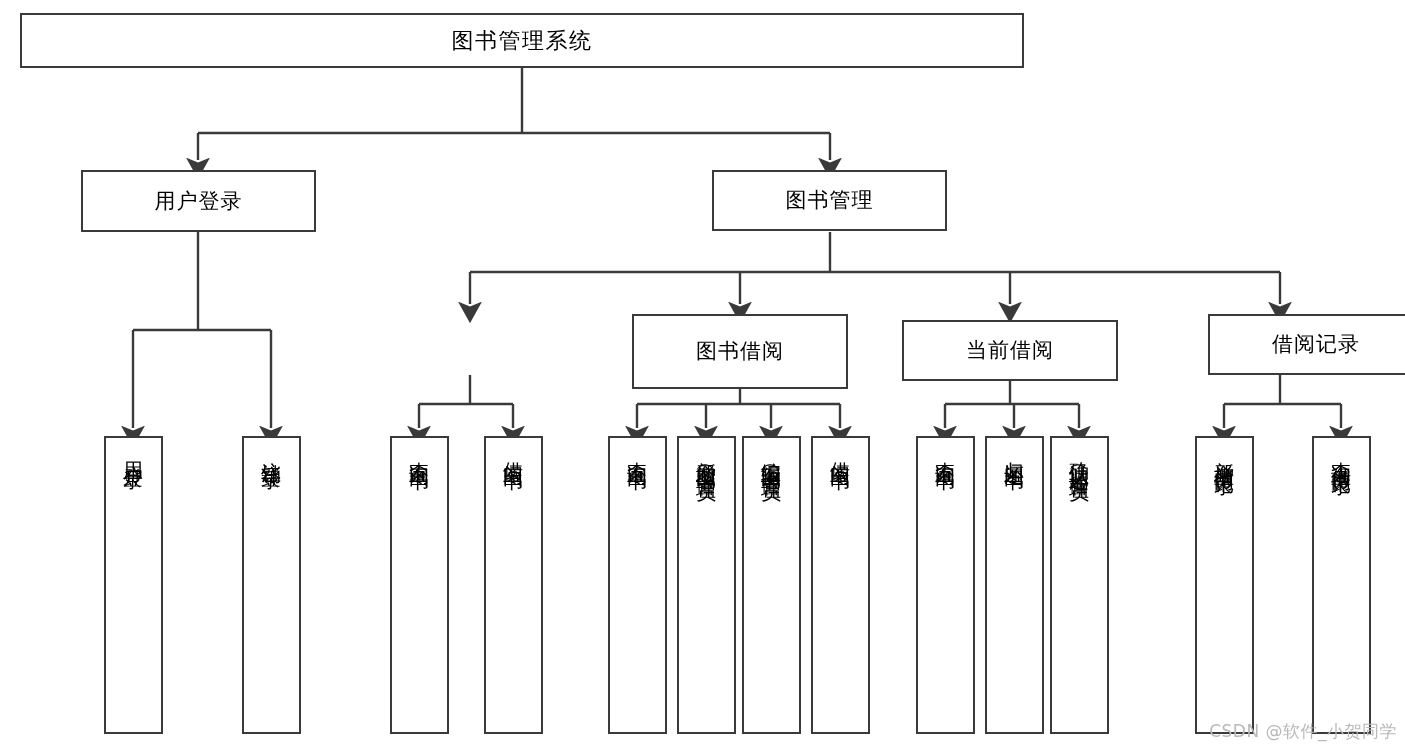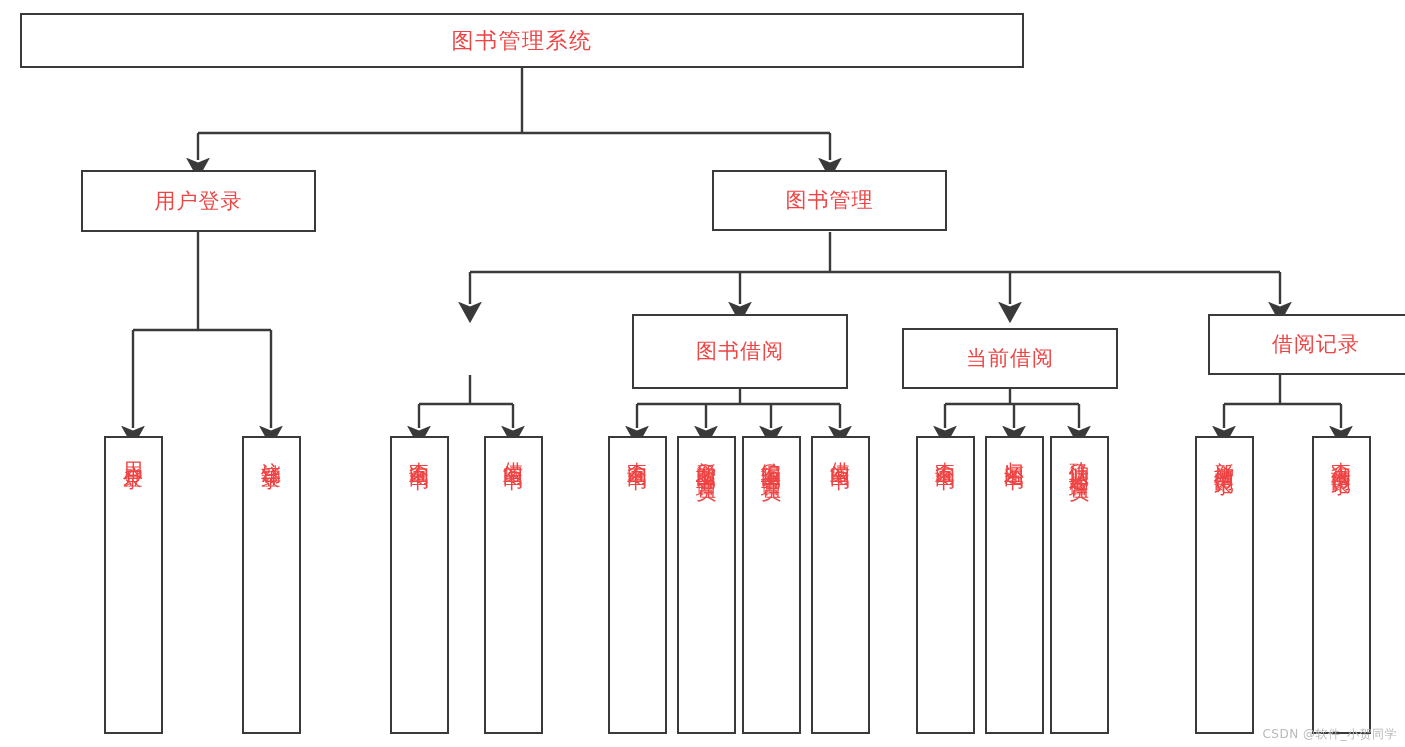--- a/index.html
+++ b/index.html
@@ -27,21 +27,21 @@
     pointer-events: none;
   }
   .node {
     position: absolute;
     box-sizing: border-box;
     background: #ffffff;
     border: 2px solid #3a3a3a;
     display: flex;
     align-items: center;
     justify-content: center;
-    color: #ef4444;
+    color: #000000;
     z-index: 2;
   }
   .node .label {
     display: block;
     text-align: center;
     line-height: 1.18;
   }
   
   .node.horiz .label {
     font-size: 21px;
@@ -63,21 +63,21 @@
     text-orientation: upright;
     font-size: 20px;
     letter-spacing: 3px;
     line-height: 1;
     white-space: nowrap;
   }
   .watermark {
     position: absolute;
     right: 8px;
     bottom: 4px;
-    font-size: 12px;
+    font-size: 17px;
     color: #b9b9b9;
     letter-spacing: 0.5px;
     white-space: nowrap;
     z-index: 5;
     font-family: "DejaVu Sans", "Liberation Sans", sans-serif;
   }
 </style>
 </head>
 <body>
 
@@ -140,21 +140,21 @@
   <div class="node horiz" style="left:81px; top:170px; width:235px; height:62px;">
     <span class="label">用户登录</span>
   </div>
   <div class="node horiz" style="left:712px; top:170px; width:235px; height:61px;">
     <span class="label">图书管理</span>
   </div>
 
   <div class="node horiz" style="left:632px; top:314px; width:216px; height:75px;">
     <span class="label">图书借阅</span>
   </div>
-  <div class="node horiz" style="left:902px; top:328px; width:216px; height:61px;">
+  <div class="node horiz" style="left:902px; top:320px; width:216px; height:61px;">
     <span class="label">当前借阅</span>
   </div>
   <div class="node horiz" style="left:1172px; top:314px; width:216px; height:61px;margin-left:36px;">
     <span class="label">借阅记录</span>
   </div>
 
   <div class="node vert" style="left:104px; top:436px; width:59px; height:298px;">
     <span class="label">用户登录</span>
   </div>
   <div class="node vert" style="left:242px; top:436px; width:59px; height:298px;">

